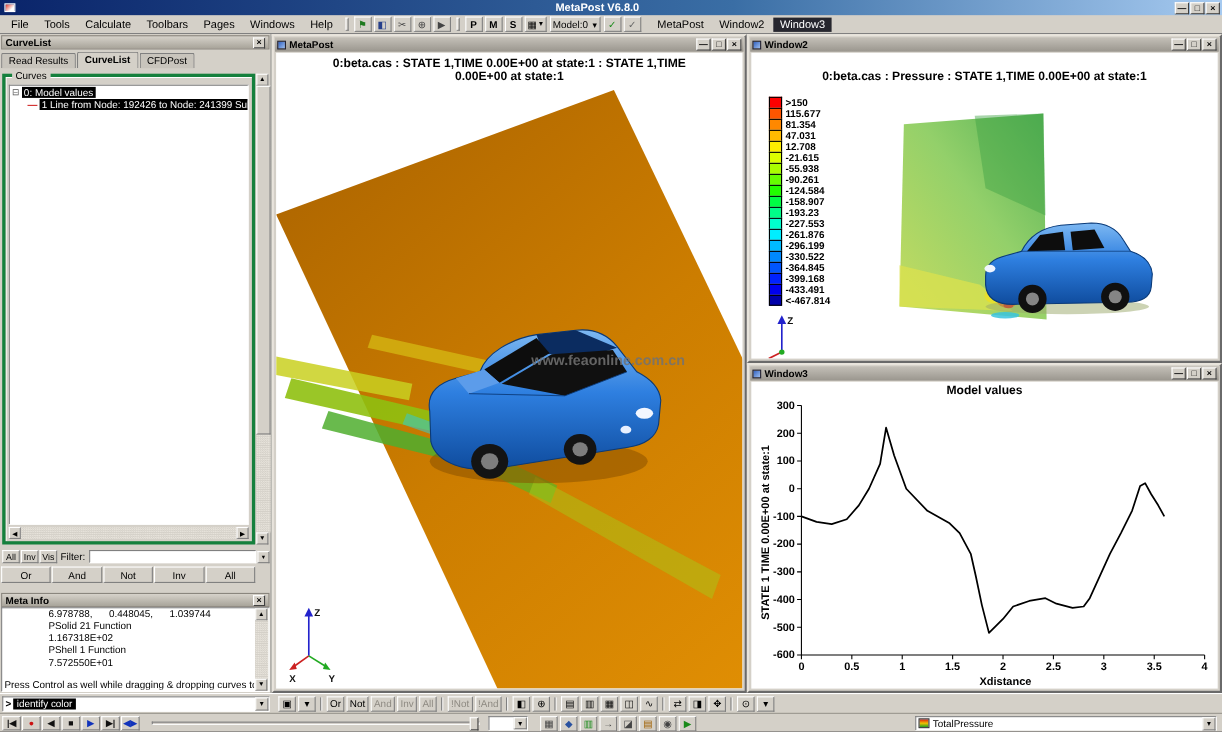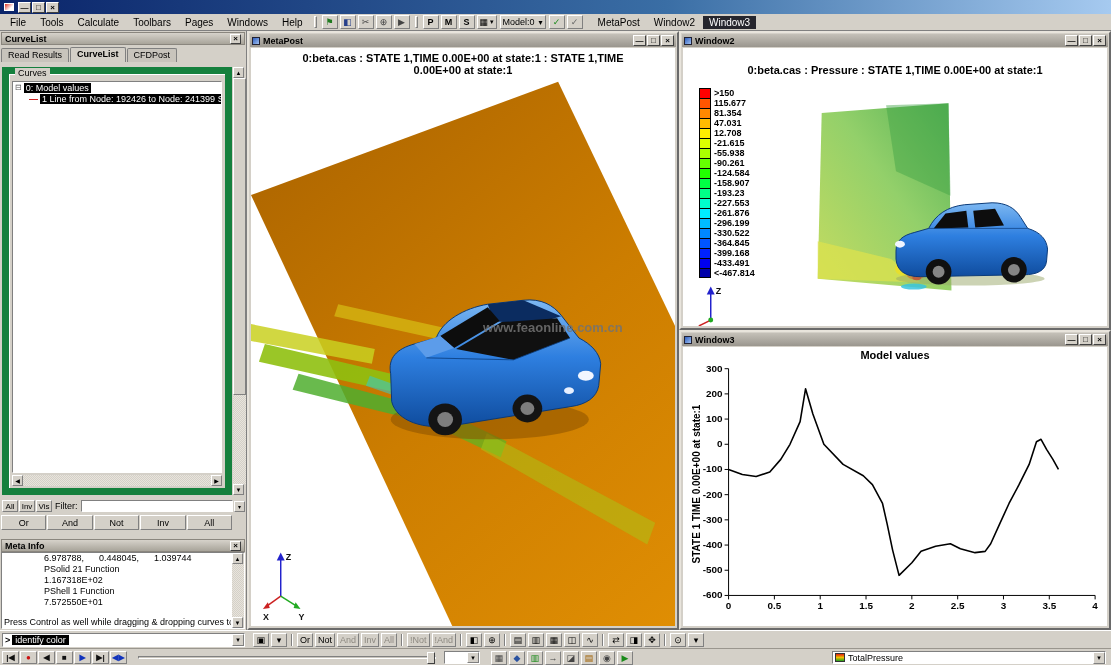--- a/index.html
+++ b/index.html
@@ -38,21 +38,21 @@
   .leftpanel{position:absolute;left:0;top:31px;width:247px;height:599px;background:#d4d0c8;border-right:1px solid #808080;}
   .ptitle{position:absolute;left:1px;width:244px;height:13px;background:linear-gradient(#d6d2ca,#a8a49a);
     display:flex;align-items:center;font-size:9px;font-weight:bold;padding:0 3px;border:1px solid #8a867e;}
   .ptitle .sp{flex:1;}
   .pclose{width:11px;height:10px;background:#d4d0c8;border:1px solid;border-color:#fff #404040 #404040 #fff;
     font-size:8px;line-height:8px;text-align:center;}
   .cl-tabs{position:absolute;left:1px;top:15px;height:16px;display:flex;align-items:flex-end;}
   .tab{padding:1px 6px 2px;font-size:9px;border:1px solid #808080;border-bottom:none;background:#c8c4bc;
     border-radius:2px 2px 0 0;margin-right:1px;}
   .tab.active{background:#d4d0c8;font-weight:bold;padding-bottom:3px;}
-  .groupbox{position:absolute;left:2px;top:36px;width:230px;height:428px;border:7px solid #15803d;box-shadow:1px 1px 0 #fff inset;}
+  .groupbox{position:absolute;left:2px;top:36px;width:230px;height:428px;border:3px solid #15803d;box-shadow:1px 1px 0 #fff inset;}
   .grouplabel{position:absolute;top:-6px;left:6px;background:#d4d0c8;padding:0 3px;font-size:9px;}
   .listbox{position:absolute;left:3px;top:7px;right:3px;bottom:15px;background:#fff;border:1px solid;border-color:#808080 #fff #fff #808080;overflow:hidden;}
   .trow{display:flex;align-items:center;height:11px;font-size:9px;white-space:nowrap;}
   .texp{font-size:8px;color:#555;margin-right:2px;}
   .tglyph{font-weight:bold;margin-right:2px;}
   .tlabel.sel{background:#000;color:#fff;padding:0 2px;}
   .hscroll{position:absolute;left:3px;right:3px;bottom:2px;height:11px;display:flex;}
   .vscroll{position:absolute;left:233px;top:36px;width:13px;height:428px;display:flex;flex-direction:column;}
   .sbtn{width:11px;height:11px;font-size:6px;display:flex;align-items:center;justify-content:center;
     background:#d4d0c8;border:1px solid;border-color:#fff #808080 #808080 #fff;}
@@ -121,20 +121,21 @@
     border-color:#808080 #fff #fff #808080;display:flex;align-items:center;font-size:9px;padding-left:2px;}
   .resicon{width:10px;height:9px;margin-right:3px;background:linear-gradient(#e02010,#f0c000,#20a020);border:1px solid #333;}
 </style>
 </head>
 <body>
 
 <div id="root">
 
   <div class="titlebar">
     <div class="appicon"></div>
+    <div class="titletext">MetaPost V6.8.0</div>
     <div class="tbbtns">
         <div class="winbtn">—</div>
         <div class="winbtn">□</div>
         <div class="winbtn">×</div>
       </div>
   </div>
 
   <div class="menurow">
     <div style="display:flex">
         <div class="menu-item">File</div>
@@ -519,20 +520,21 @@
           <text x="277.25" y="266" text-anchor="middle" font-size="10" font-weight="bold" font-family="Liberation Sans, sans-serif">2.5</text>
           <line x1="323.5" y1="252" x2="323.5" y2="256" stroke="#000"></line>
           <text x="323.5" y="266" text-anchor="middle" font-size="10" font-weight="bold" font-family="Liberation Sans, sans-serif">3</text>
           <line x1="369.75" y1="252" x2="369.75" y2="256" stroke="#000"></line>
           <text x="369.75" y="266" text-anchor="middle" font-size="10" font-weight="bold" font-family="Liberation Sans, sans-serif">3.5</text>
           <line x1="416" y1="252" x2="416" y2="256" stroke="#000"></line>
           <text x="416" y="266" text-anchor="middle" font-size="10" font-weight="bold" font-family="Liberation Sans, sans-serif">4</text>
           <polyline points="46.0,124.2 59.9,129.3 73.8,131.4 87.6,126.8 98.7,114.0 108.0,98.7 118.2,75.7 123.7,42.4 131.1,68.0 142.2,98.7 161.6,119.1 182.0,130.6 191.2,139.6 201.4,158.7 206.0,179.2 211.6,206.0 218.1,231.6 231.0,218.8 240.3,207.3 255.0,202.2 269.9,199.6 280.0,204.7 294.8,208.6 305.0,207.3 310.6,199.6 319.8,179.2 329.1,158.7 339.2,139.6 349.4,119.1 356.8,96.1 361.4,93.6 367.0,103.8 373.4,114.0 379.0,124.2" fill="none" stroke="#000" stroke-width="1.6" stroke-linejoin="round"></polyline>
         </svg>
       <div class="cht">Model values</div>
+      <div class="chx">Xdistance</div>
       <div class="chy">STATE 1 TIME 0.00E+00 at state:1</div>
     </div>
   </div>
 
   <div class="cmdrow">
     <div class="cmdcombo">
       <span class="cmdprompt">&gt;</span>
       <span class="cmdval">identify color</span>
       <span class="cmdarr">▾</span>
     </div>

